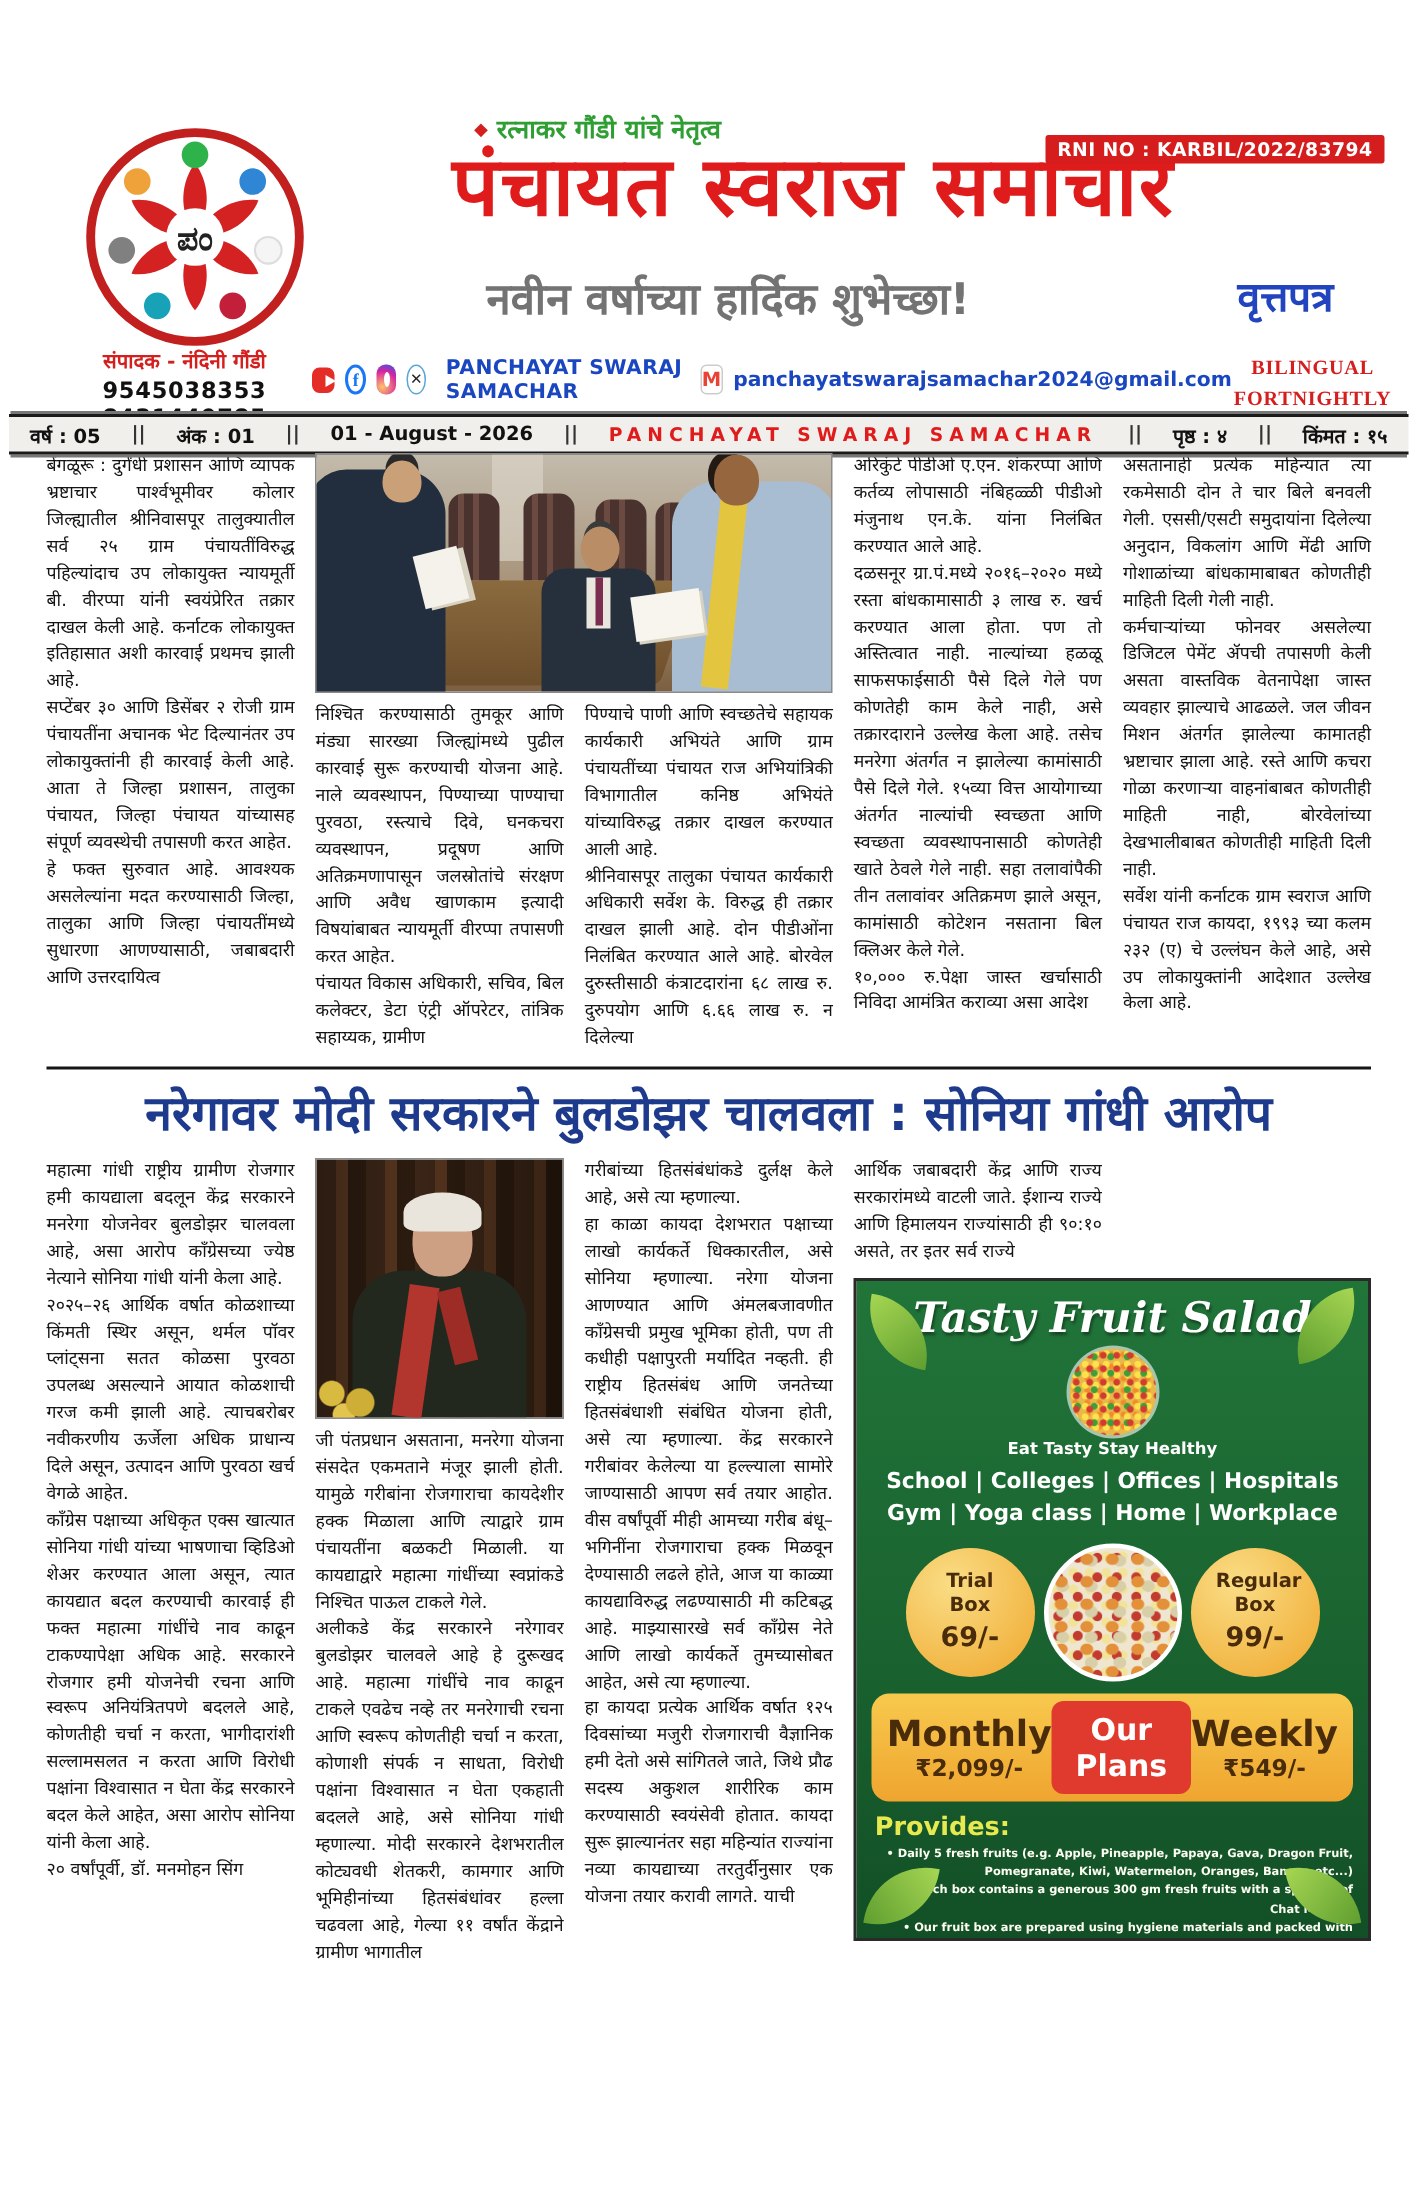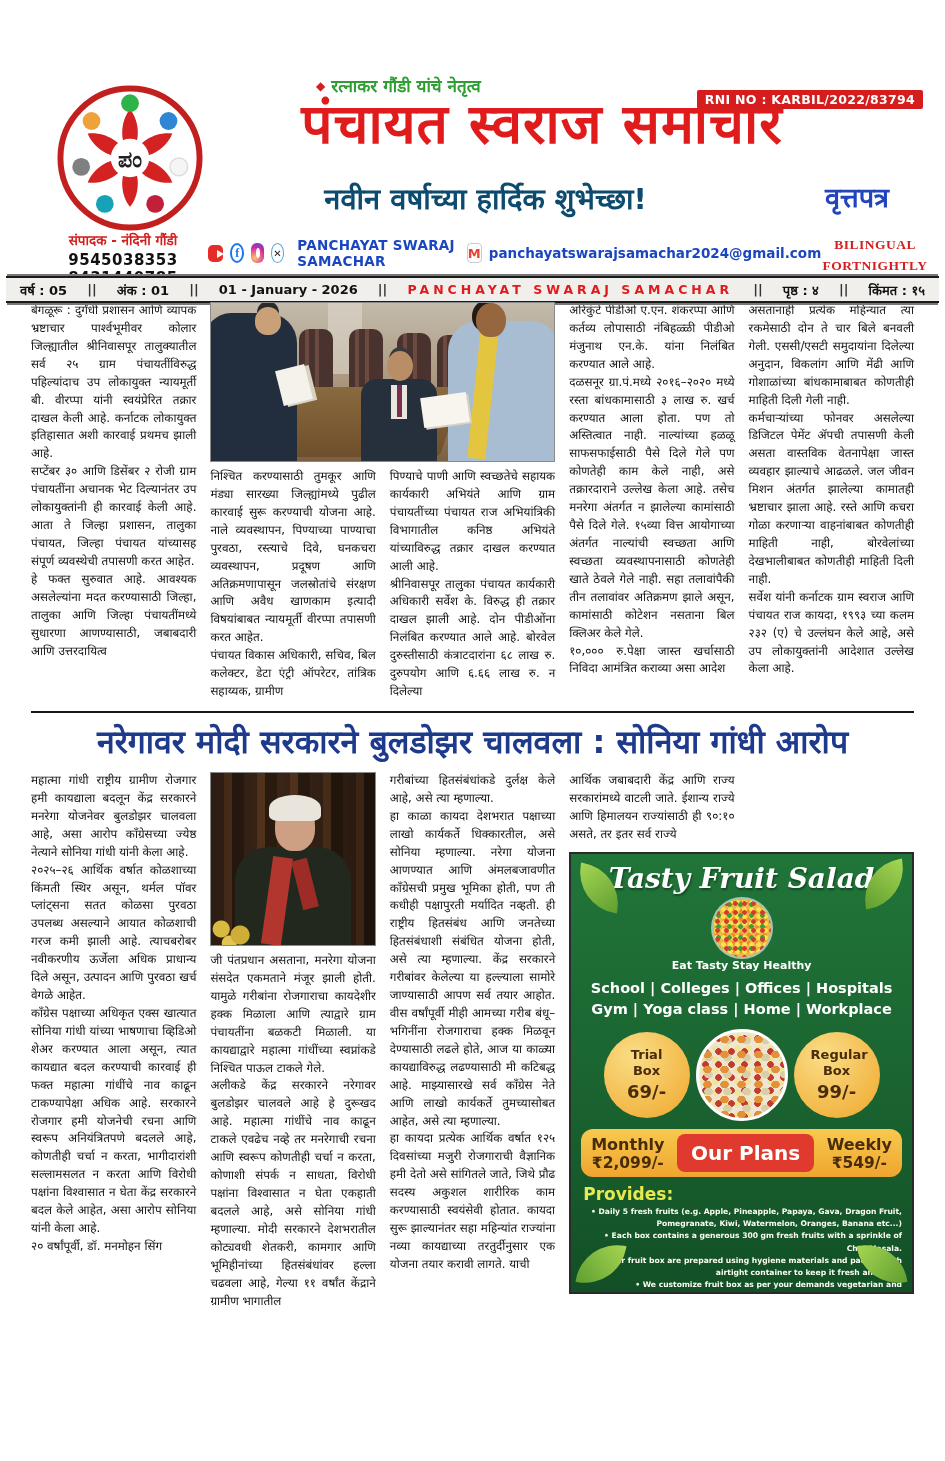--- a/index.html
+++ b/index.html
@@ -7,21 +7,21 @@
         font-family:"DejaVu Sans","Liberation Sans",sans-serif;color:#151515;overflow:hidden;}
 
   
   .masthead{position:relative;height:302px;}
   .logo{position:absolute;left:56px;top:84px;width:148px;height:148px;}
   .tagline{position:absolute;left:316px;top:74px;font-size:17px;font-weight:bold;color:#2f9e33;}
   .tagline .dia{color:#d41f1f;font-size:12px;margin-right:6px;vertical-align:2px;}
   .np-title{position:absolute;left:208px;top:94px;width:668px;margin:0;text-align:center;
             font-size:55px;line-height:1.12;font-weight:bold;color:#e01b1b;letter-spacing:1px;}
   .greeting{position:absolute;left:233px;top:178px;width:505px;text-align:center;
-            font-size:29px;font-weight:bold;color:#0c4a6e;}
+            font-size:29px;font-weight:bold;color:#737373;}
   .rni{position:absolute;right:22px;top:90px;background:#d51d1d;color:#fff;font-weight:bold;
        font-size:12.5px;padding:2px 8px;border-radius:2px;letter-spacing:.3px;}
   .vrutta{position:absolute;right:56px;top:178px;font-size:27px;font-weight:bold;color:#2344bf;}
 
   .contact{position:absolute;left:38px;right:16px;top:231px;display:flex;align-items:flex-start;
            justify-content:space-between;}
   .editor-block{text-align:center;width:205px;}
   .editor-line{color:#d41f1f;font-weight:bold;font-size:13.5px;}
   .phones-line{color:#111;font-weight:bold;font-size:15px;margin-top:2px;letter-spacing:.5px;}
   .social-block{display:flex;align-items:center;gap:7px;margin-top:6px;}
@@ -113,21 +113,21 @@
   .pricecircle{width:86px;height:86px;border-radius:50%;background:radial-gradient(circle at 35% 28%,#fadd85,#efa72c);
         color:#4a2c0a;display:flex;flex-direction:column;align-items:center;justify-content:center;
         font-weight:bold;font-size:13px;line-height:1.25;}
   .pricecircle b{font-size:18px;margin-top:2px;}
   .bowl{width:92px;height:92px;border-radius:50%;border:3px solid #fff;box-sizing:border-box;background-color:#efe6d2;
         background-image:radial-gradient(#e2903a 4px,transparent 4.6px),radial-gradient(#d8cfa8 4px,transparent 4.6px),radial-gradient(#c23b2f 3px,transparent 3.6px),radial-gradient(#f2e39a 3px,transparent 3.6px);
         background-size:17px 15px,19px 17px,13px 13px,11px 11px;}
   .plans-bar{display:flex;align-items:center;justify-content:space-between;margin:8px 10px 0;
         background:linear-gradient(180deg,#f8c94e,#efa52f);border-radius:12px;padding:5px 10px;color:#4a2c0a;}
   .plan{text-align:center;font-weight:bold;}
-  .plan-name{font-size:16px;}
+  .plan-name{font-size:24px;}
   .plan-price{font-size:15.5px;}
   .plans-btn{background:#e03a2e;color:#fff;font-weight:bold;font-size:20px;padding:7px 14px;border-radius:8px;}
   .provides-title{text-align:left;margin:7px 0 2px 12px;color:#e6e94f;font-weight:bold;font-size:17px;}
   .ad-bullets{margin:0 10px 0 12px;padding:0;list-style:none;text-align:right;font-size:7.6px;
         font-weight:bold;line-height:1.6;color:#fdfdf2;}
   .ad-bullets li::before{content:"• ";}
 </style>
 </head>
 <body>
 
@@ -183,21 +183,21 @@
         <div>BILINGUAL</div>
         <div>FORTNIGHTLY</div>
       </div>
     </div>
 
     <div class="datebar">
       <span>वर्ष : 05</span>
       <span class="sep">||</span>
       <span>अंक : 01</span>
       <span class="sep">||</span>
-      <span>01 - January - 2026</span>
+      <span>01 - August - 2026</span>
       <span class="sep">||</span>
       <span class="db-brand">PANCHAYAT SWARAJ SAMACHAR</span>
       <span class="sep">||</span>
       <span>पृष्ठ  :  ४</span>
       <span class="sep">||</span>
       <span>किंमत  :  १५</span>
     </div>
   </header>
 
   <main class="content">

